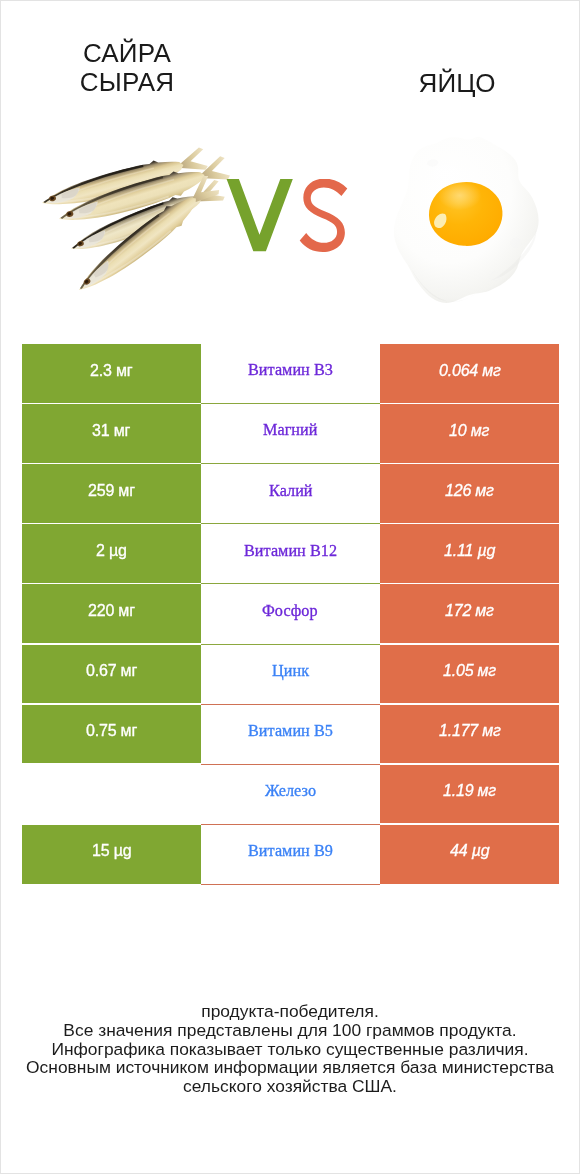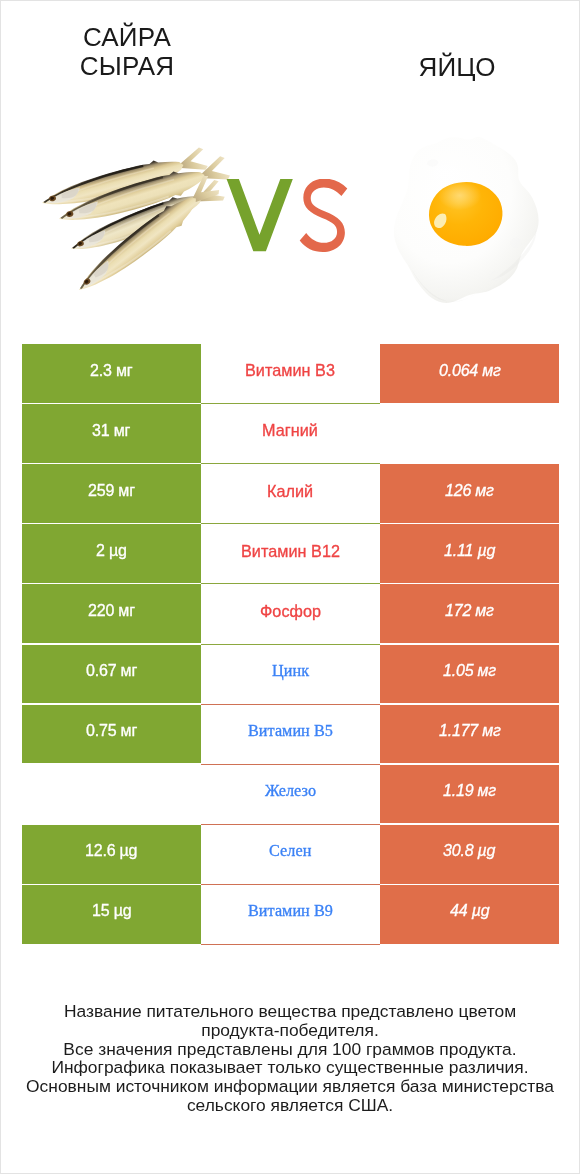--- a/index.html
+++ b/index.html
@@ -13,21 +13,21 @@
   }
   .page{
     position:relative;
     width:580px;height:1174px;
     margin:0;
     border:1px solid #e3e3e3;
     background:#fff;
     box-sizing:border-box;
   }
   
-  .head{position:absolute;left:0;top:1px;width:578px;height:110px;}
+  .head{position:absolute;left:0;top:17px;width:578px;height:110px;}
   .title{
     will-change:transform;
     position:absolute;
     font-size:26px;
     line-height:29.4px;
     color:#1a1a1a;
     text-align:center;
     font-weight:400;
     text-transform:uppercase;
     letter-spacing:0.2px;
@@ -45,21 +45,21 @@
   .row{position:relative;height:60.1px;display:flex;align-items:stretch;}
   .cell{display:flex;align-items:center;justify-content:center;box-sizing:border-box;}
   .c-left{position:absolute;left:20.8px;top:0;width:178.8px;height:58.7px;color:#ffffff;}
   .c-mid{position:absolute;left:200px;top:0;width:178.6px;height:60.1px;background:#fff;box-sizing:border-box;border-bottom:1.2px solid #8ca83f;}
   .c-right{position:absolute;left:379px;top:0;width:178.8px;height:58.7px;color:#ffffff;}
   .c-mid.mr{border-bottom-color:#cf7155;}
   .green{background:#80a732;}
   .red{background:#e06e49;font-style:italic;}
   .val{will-change:transform;font-size:16px;font-weight:400;letter-spacing:-0.2px;-webkit-text-stroke:0.32px currentColor;position:relative;top:-2.8px;}
   .name{will-change:transform;font-size:16.2px;font-weight:400;letter-spacing:0.05px;-webkit-text-stroke:0.32px currentColor;position:relative;top:-2.8px;}
-  .n-green{color:#ef4444;}
+  .n-green{color:#6d28d9;font-family:Liberation Serif, serif;}
   .n-red{color:#3b82f6;font-family:Liberation Serif, serif;}
   
   .footer{
     will-change:transform;
     position:absolute;left:0;top:1001px;width:578px;
     text-align:center;
     font-size:17.4px;line-height:18.83px;
     color:#1c1c1c;
     letter-spacing:0px;
   }
@@ -242,20 +242,23 @@
           <span class="val">0.064 мг</span>
         </div>
       </div>
       <div class="row">
         <div class="cell c-left green">
           <span class="val">31 мг</span>
         </div>
         <div class="cell c-mid mg">
           <span class="name n-green">Магний</span>
         </div>
+        <div class="cell c-right red">
+          <span class="val">10 мг</span>
+        </div>
       </div>
       <div class="row">
         <div class="cell c-left green">
           <span class="val">259 мг</span>
         </div>
         <div class="cell c-mid mg">
           <span class="name n-green">Калий</span>
         </div>
         <div class="cell c-right red">
           <span class="val">126 мг</span>
@@ -308,44 +311,32 @@
       <div class="row">
         <div class="cell c-mid mr">
           <span class="name n-red">Железо</span>
         </div>
         <div class="cell c-right red">
           <span class="val">1.19 мг</span>
         </div>
       </div>
       <div class="row">
         <div class="cell c-left green">
-          <span class="val">12.6 µg</span>
-        </div>
-        <div class="cell c-mid mr">
-          <span class="name n-red">Селен</span>
-        </div>
-        <div class="cell c-right red">
-          <span class="val">30.8 µg</span>
-        </div>
-      </div>
-      <div class="row">
-        <div class="cell c-left green">
           <span class="val">15 µg</span>
         </div>
         <div class="cell c-mid mr">
           <span class="name n-red">Витамин B9</span>
         </div>
         <div class="cell c-right red">
           <span class="val">44 µg</span>
         </div>
       </div>
     </div>
 
   <div class="footer">
-      <div>Название питательного вещества представлено цветом</div>
       <div>продукта-победителя.</div>
       <div>Все значения представлены для 100 граммов продукта.</div>
       <div>Инфографика показывает только существенные различия.</div>
       <div>Основным источником информации является база министерства</div>
-      <div>сельского является США.</div>
+      <div>сельского хозяйства США.</div>
     </div>
 
 </div>
 
 </body></html>

